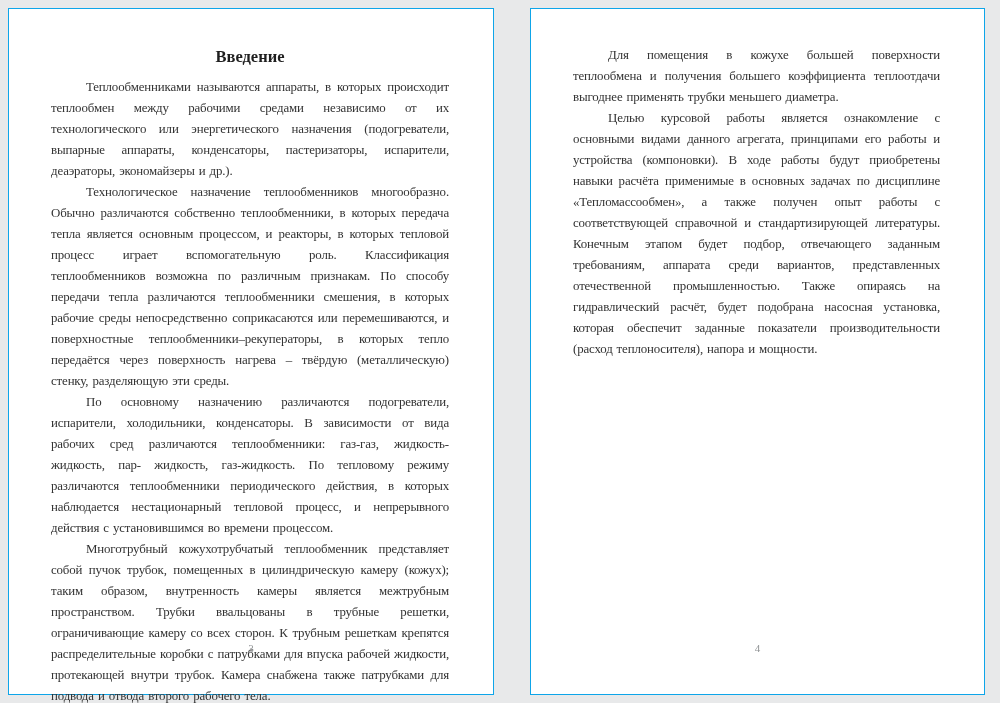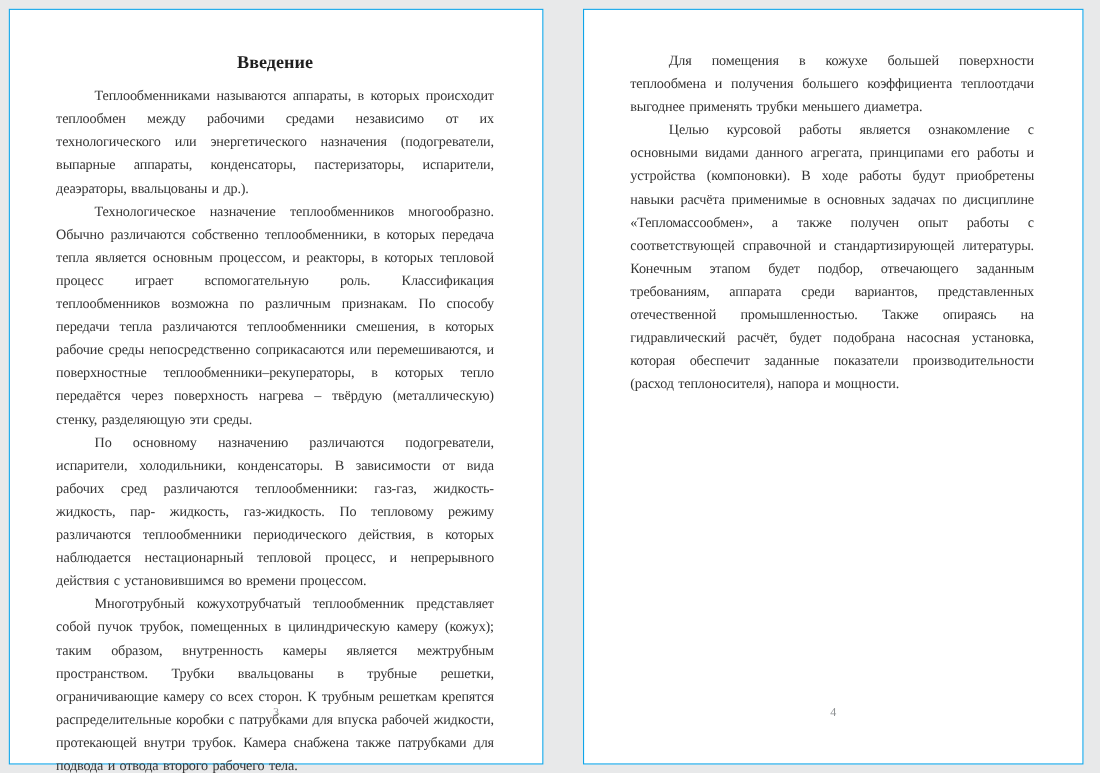--- a/index.html
+++ b/index.html
@@ -55,21 +55,21 @@
     font-family: "Liberation Serif", serif;
   }
 </style>
 </head>
 <body>
 
 <div class="canvas">
 
   <div class="page page-left">
     <h1 class="doc-title">Введение</h1>
-    <p class="para">Теплообменниками называются аппараты, в которых происходит теплообмен между рабочими средами независимо от их технологического или энергетического назначения (подогреватели, выпарные аппараты, конденсаторы, пастеризаторы, испарители, деаэраторы, ввальцованы и др.).</p>
+    <p class="para">Теплообменниками называются аппараты, в которых происходит теплообмен между рабочими средами независимо от их технологического или энергетического назначения (подогреватели, выпарные аппараты, конденсаторы, пастеризаторы, испарители, деаэраторы, экономайзеры и др.).</p>
     <p class="para">Технологическое назначение теплообменников многообразно. Обычно различаются собственно теплообменники, в которых передача тепла является основным процессом, и реакторы, в которых тепловой процесс играет вспомогательную роль. Классификация теплообменников возможна по различным признакам. По способу передачи тепла различаются теплообменники смешения, в которых рабочие среды непосредственно соприкасаются или перемешиваются, и поверхностные теплообменники–рекуператоры, в которых тепло передаётся через поверхность нагрева – твёрдую (металлическую) стенку, разделяющую эти среды.</p>
     <p class="para">По основному назначению различаются подогреватели, испарители, холодильники, конденсаторы. В зависимости от вида рабочих сред различаются теплообменники: газ-газ, жидкость- жидкость, пар- жидкость, газ-жидкость. По тепловому режиму различаются теплообменники периодического действия, в которых наблюдается нестационарный тепловой процесс, и непрерывного действия с установившимся во времени процессом.</p>
     <p class="para">Многотрубный кожухотрубчатый теплообменник представляет собой пучок трубок, помещенных в цилиндрическую камеру (кожух); таким образом, внутренность камеры является межтрубным пространством. Трубки ввальцованы в трубные решетки, ограничивающие камеру со всех сторон. К трубным решеткам крепятся распределительные коробки с патрубками для впуска рабочей жидкости, протекающей внутри трубок. Камера снабжена также патрубками для подвода и отвода второго рабочего тела.</p>
     <div class="page-num">3</div>
   </div>
 
   <div class="page page-right">
     <p class="para">Для помещения в кожухе большей поверхности теплообмена и получения большего коэффициента теплоотдачи выгоднее применять трубки меньшего диаметра.</p>
     <p class="para">Целью курсовой работы является ознакомление с основными видами данного агрегата, принципами его работы и устройства (компоновки). В ходе работы будут приобретены навыки расчёта применимые в основных задачах по дисциплине «Тепломассообмен», а также получен опыт работы с соответствующей справочной и стандартизирующей литературы. Конечным этапом будет подбор, отвечающего заданным требованиям, аппарата среди вариантов, представленных отечественной промышленностью. Также опираясь на гидравлический расчёт, будет подобрана насосная установка, которая обеспечит заданные показатели производительности (расход теплоносителя), напора и мощности.</p>
     <div class="page-num">4</div>

